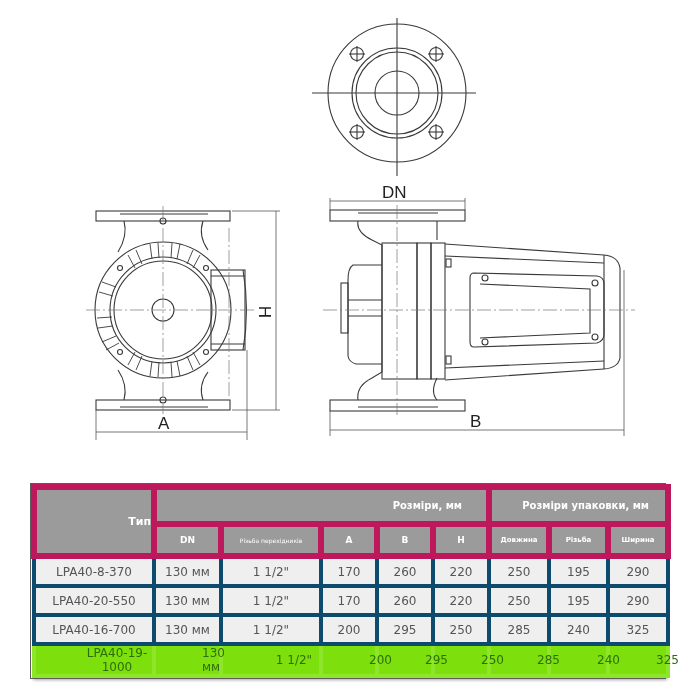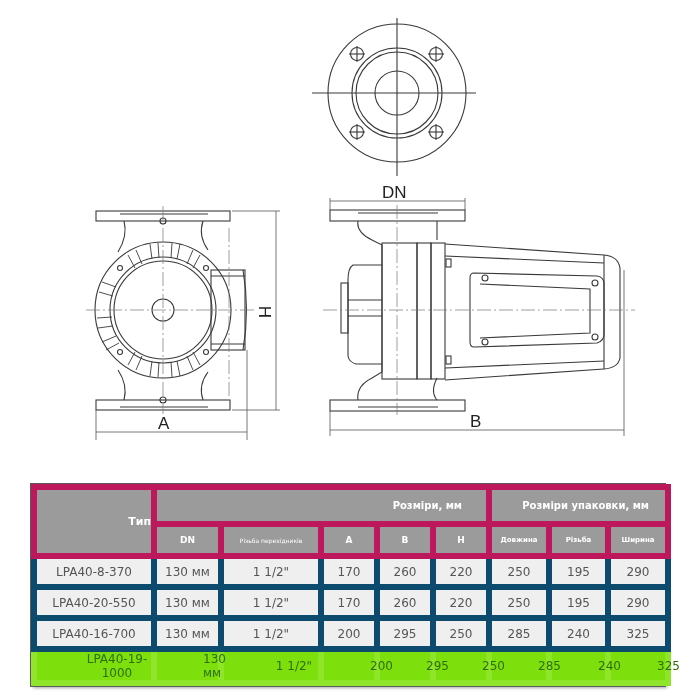--- a/index.html
+++ b/index.html
@@ -19,21 +19,21 @@
       font-family: "DejaVu Sans", sans-serif;
     }
     table.spec th.grp { height: 31px; font-size: 10px; text-align: right; padding-right: 24px; }
     table.spec th.grp2 { padding-right: 16px; }
     table.spec th.typ { font-size: 11px; text-align: right; }
     table.spec th.sub { height: 26px; font-size: 9px; }
     table.spec th.sub.tiny { font-size: 6px; font-weight: normal; }
     table.spec th.sub.small { font-size: 7px; }
     table.spec td {
       background: #efefef; color: #555; text-align: center;
-      border: 6px solid #0c4a6e; height: 25px; padding: 0;
+      border: 4px solid #0c4a6e; height: 25px; padding: 0;
       font-size: 12px; font-family: "DejaVu Sans", sans-serif;
     }
     table.spec tr.hl td { background: #7ddf0c; color: #2f6e07; border-color: #8ee52a; padding-left: 46px; }
   </style>
 </head>
 <body>
 
 <div id="drawing">
 <svg width="700" height="470" viewBox="0 0 700 470" xmlns="http://www.w3.org/2000/svg" fill="none" stroke="#3a3a3a" stroke-width="1.1">
 

